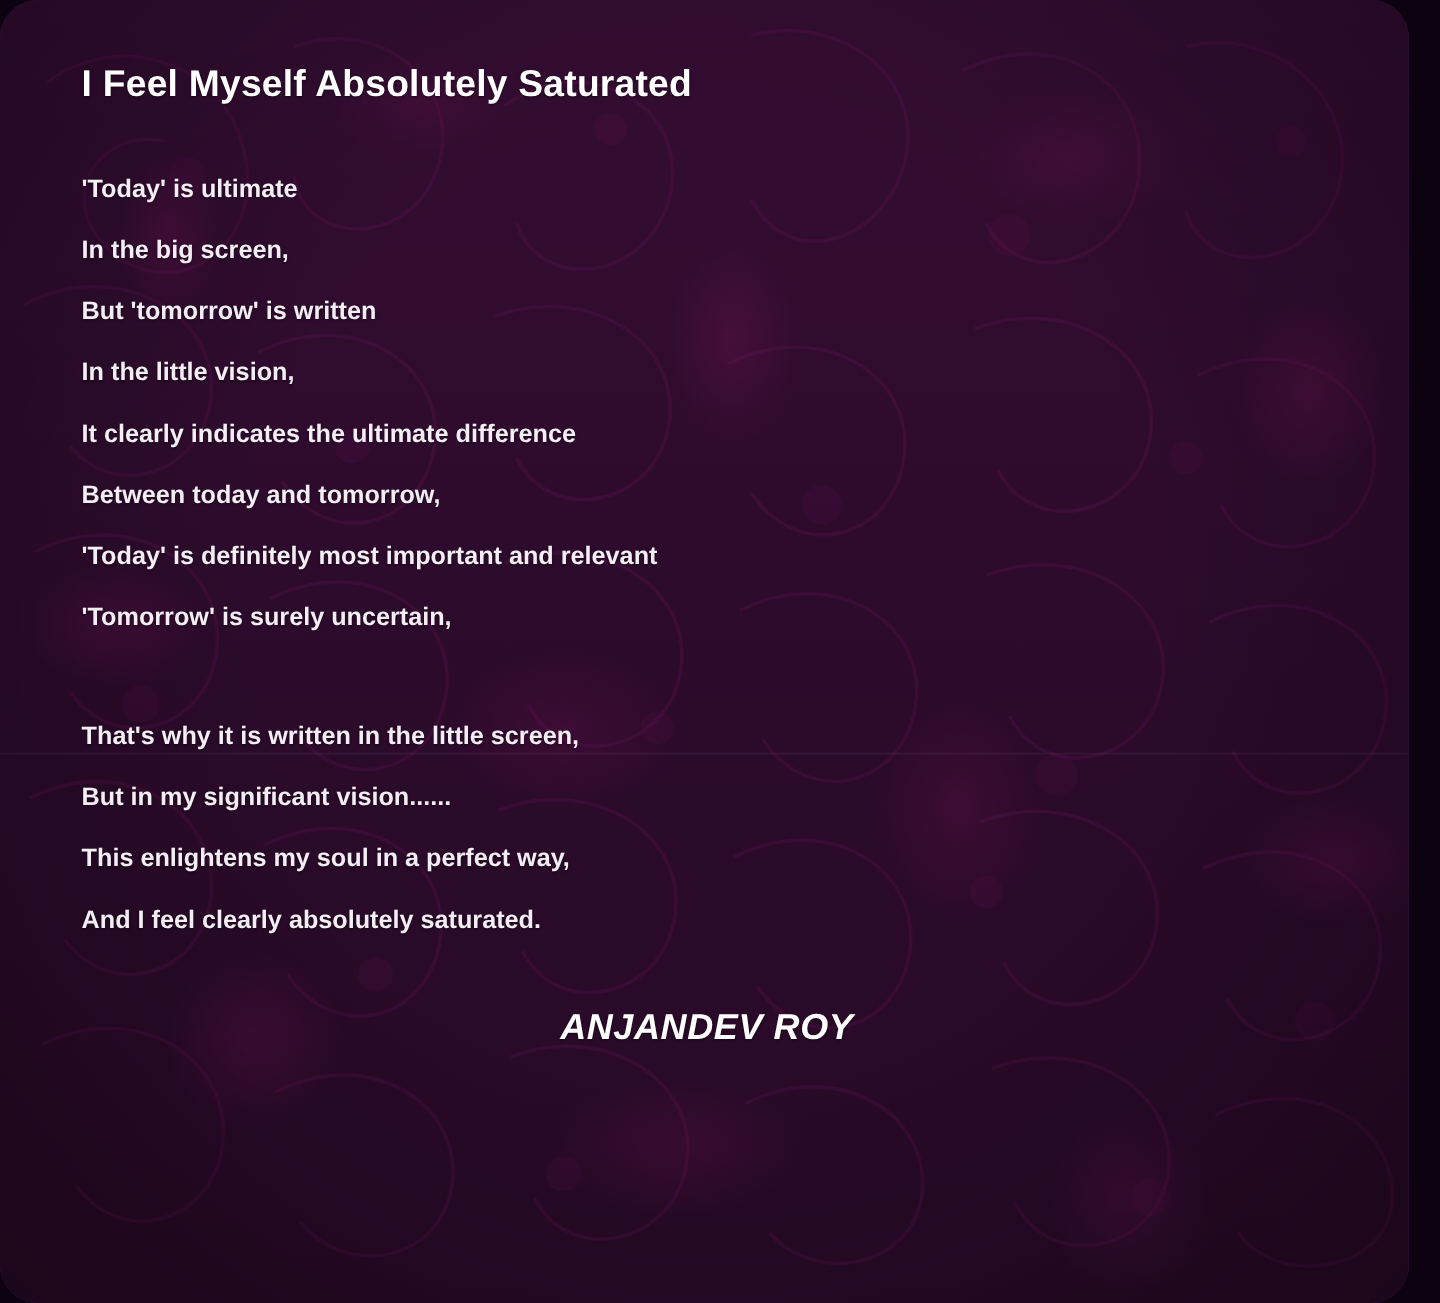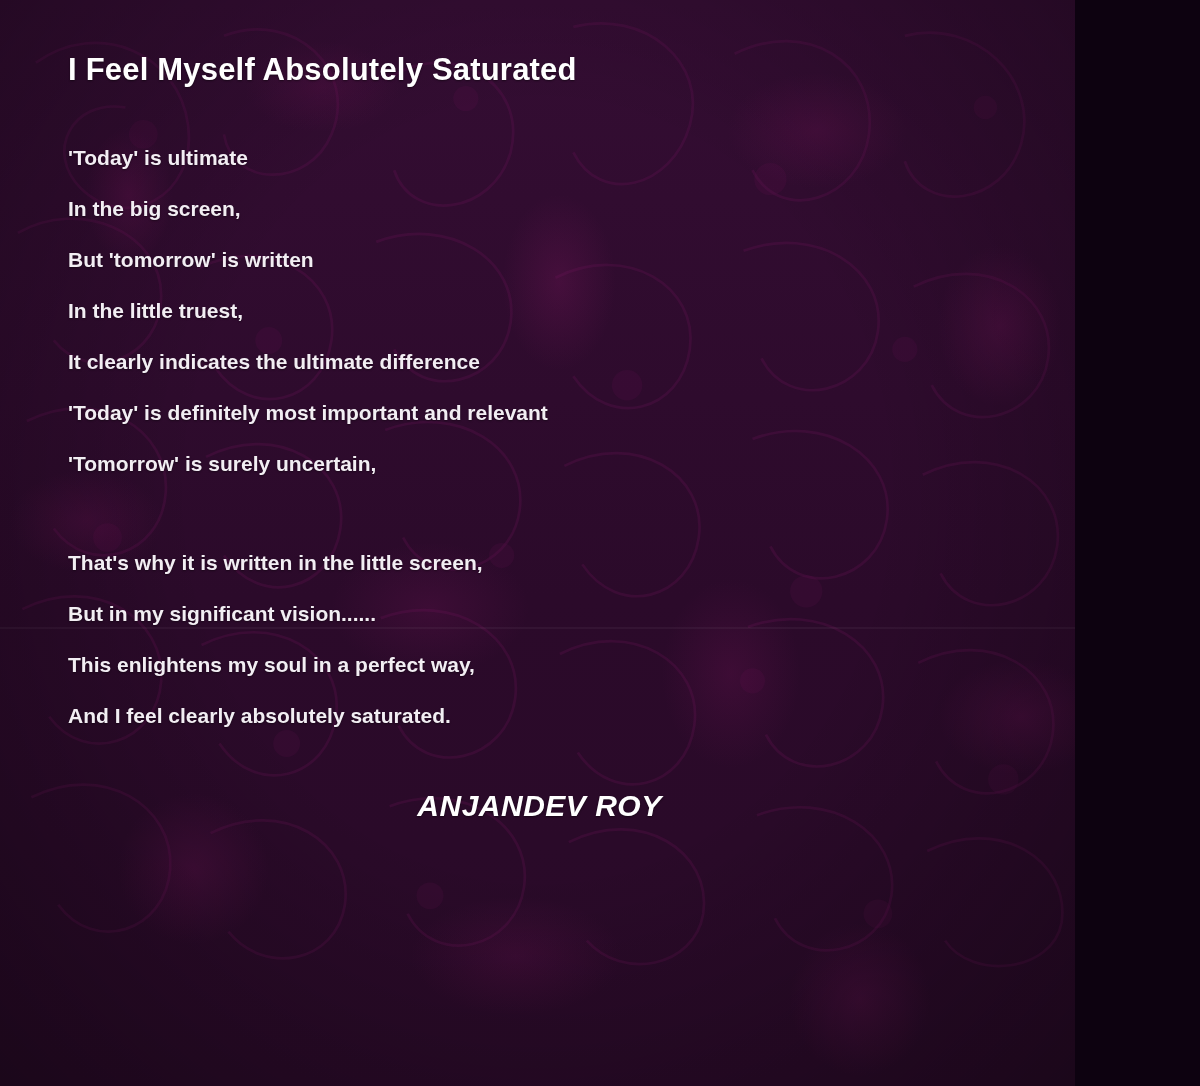--- a/index.html
+++ b/index.html
@@ -9,24 +9,25 @@
   }
   body {
     width: 1200px;
     height: 1086px;
     overflow: hidden;
     font-family: "Liberation Sans", sans-serif;
   }
 
   #poem-card {
     position: relative;
-    width: 1075px;
+    width: 1174px;
     height: 1086px;
     background-color: #4c1d95;
     overflow: hidden;
+    border-radius: 32px;
   }
 
   
   #bg-pattern {
     position: absolute;
     inset: 0;
     background-color: #2e0b2e;
     background-image:
       radial-gradient(ellipse 70px 110px at 12% 18%, rgba(120,20,90,0.30) 0%, rgba(120,20,90,0.0) 62%),
       radial-gradient(ellipse 120px 70px at 30% 8%, rgba(120,20,90,0.22) 0%, rgba(120,20,90,0.0) 65%),
@@ -172,22 +173,23 @@
   <div id="bg-seam"></div>
   <div id="vignette"></div>
 
   <div id="content">
     <h1 id="poem-title">I Feel Myself Absolutely Saturated</h1>
 
     <div class="stanza">
       <div class="poem-line">'Today' is ultimate</div>
       <div class="poem-line">In the big screen,</div>
       <div class="poem-line">But 'tomorrow' is written</div>
-      <div class="poem-line">In the little truest,</div>
+      <div class="poem-line">In the little vision,</div>
       <div class="poem-line">It clearly indicates the ultimate difference</div>
+      <div class="poem-line">Between today and tomorrow,</div>
       <div class="poem-line">'Today' is definitely most important and relevant</div>
       <div class="poem-line">'Tomorrow' is surely uncertain,</div>
     </div>
 
     <div class="stanza">
       <div class="poem-line">That's why it is written in the little screen,</div>
       <div class="poem-line">But in my significant vision......</div>
       <div class="poem-line">This enlightens my soul in a perfect way,</div>
       <div class="poem-line">And I feel clearly absolutely saturated.</div>
     </div>

